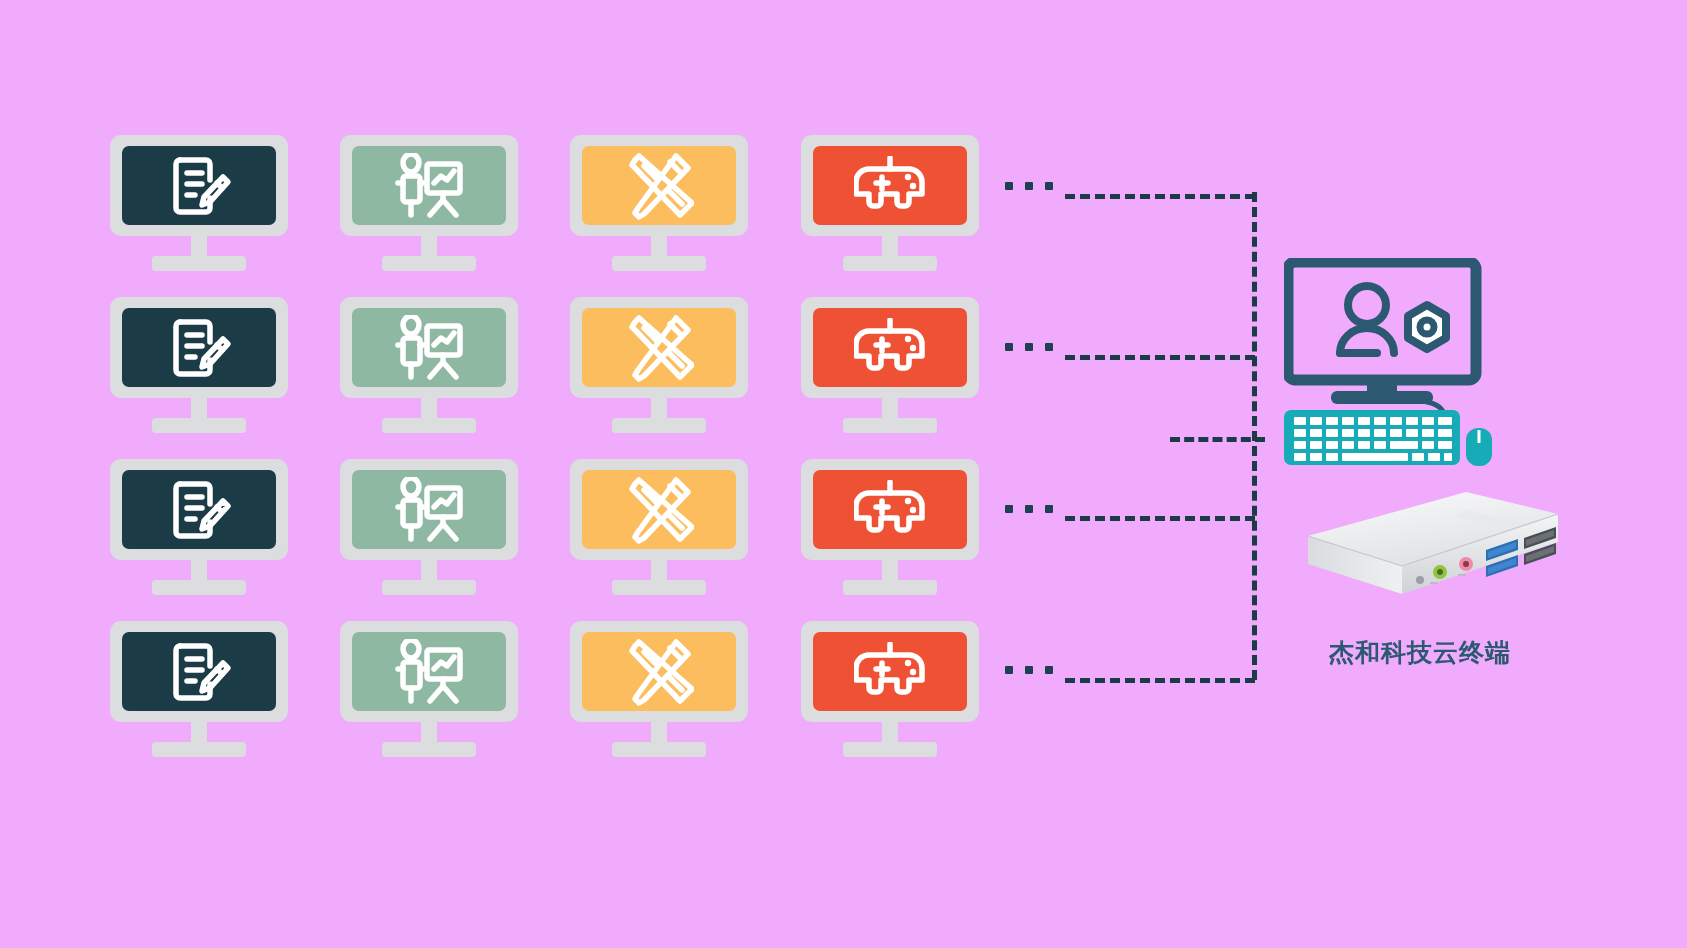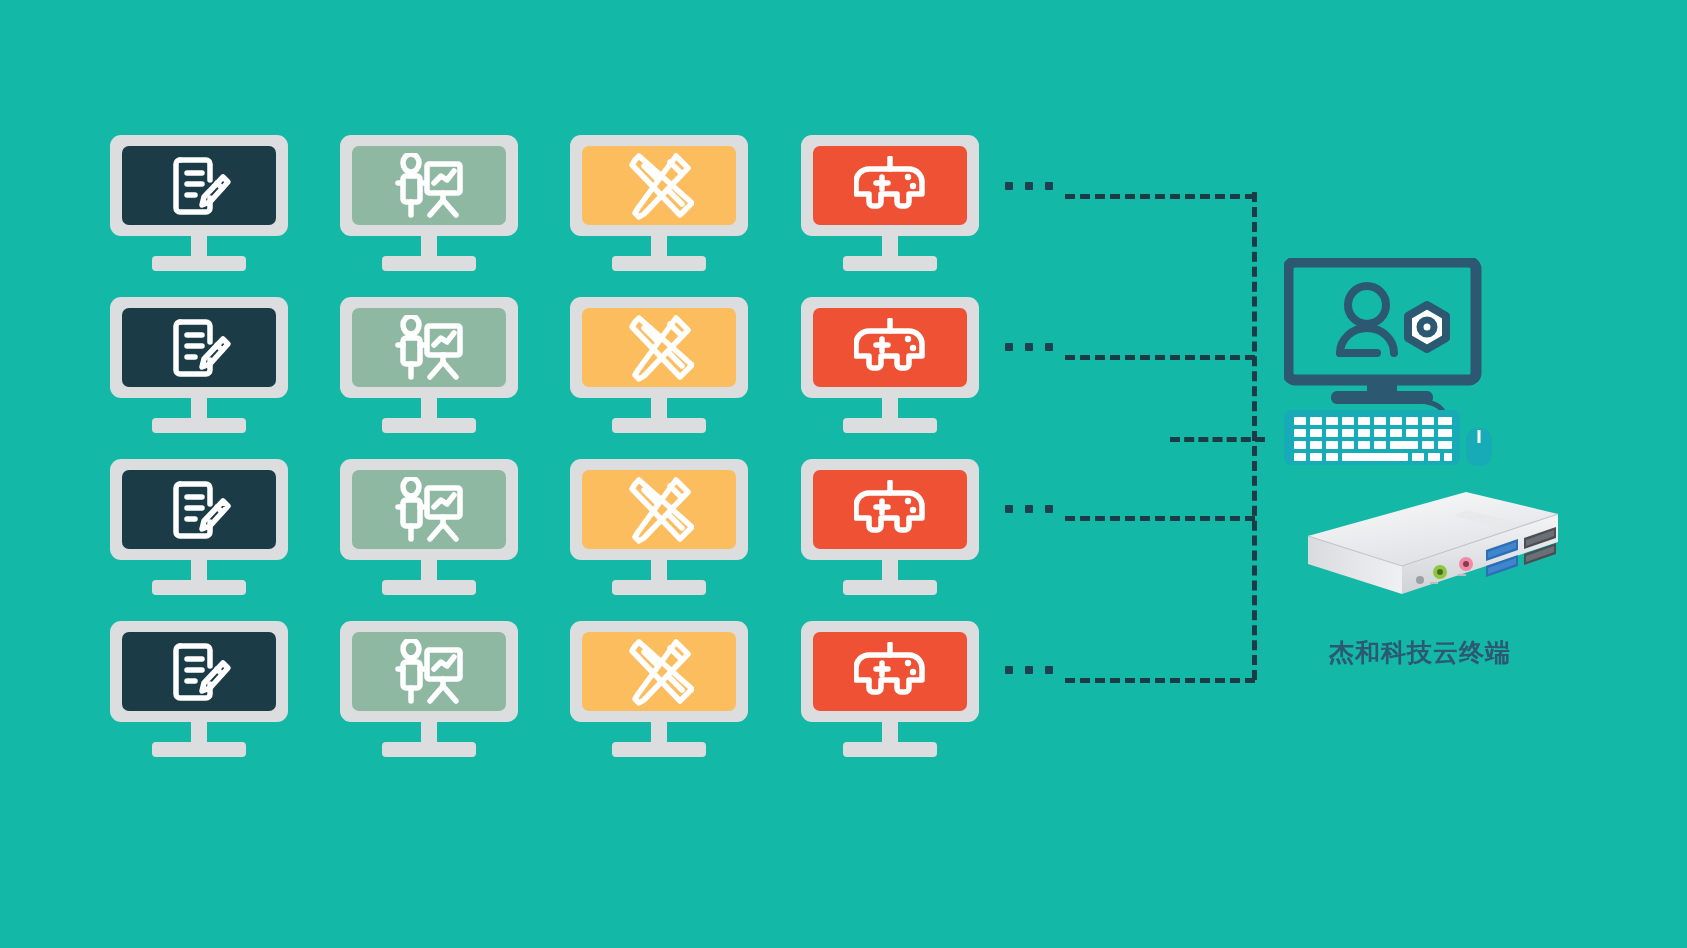--- a/index.html
+++ b/index.html
@@ -7,21 +7,21 @@
     padding: 0;
     background: #ffffff;
   }
   body {
     font-family: "Liberation Sans", "DejaVu Sans", sans-serif;
   }
   #canvas {
     position: relative;
     width: 1687px;
     height: 948px;
-    background: #14b8a6;
+    background: #f0abfc;
     overflow: hidden;
   }
 
   
   .workstation {
     position: absolute;
     width: 178px;
     height: 136px;
   }
   .ws-bezel {

